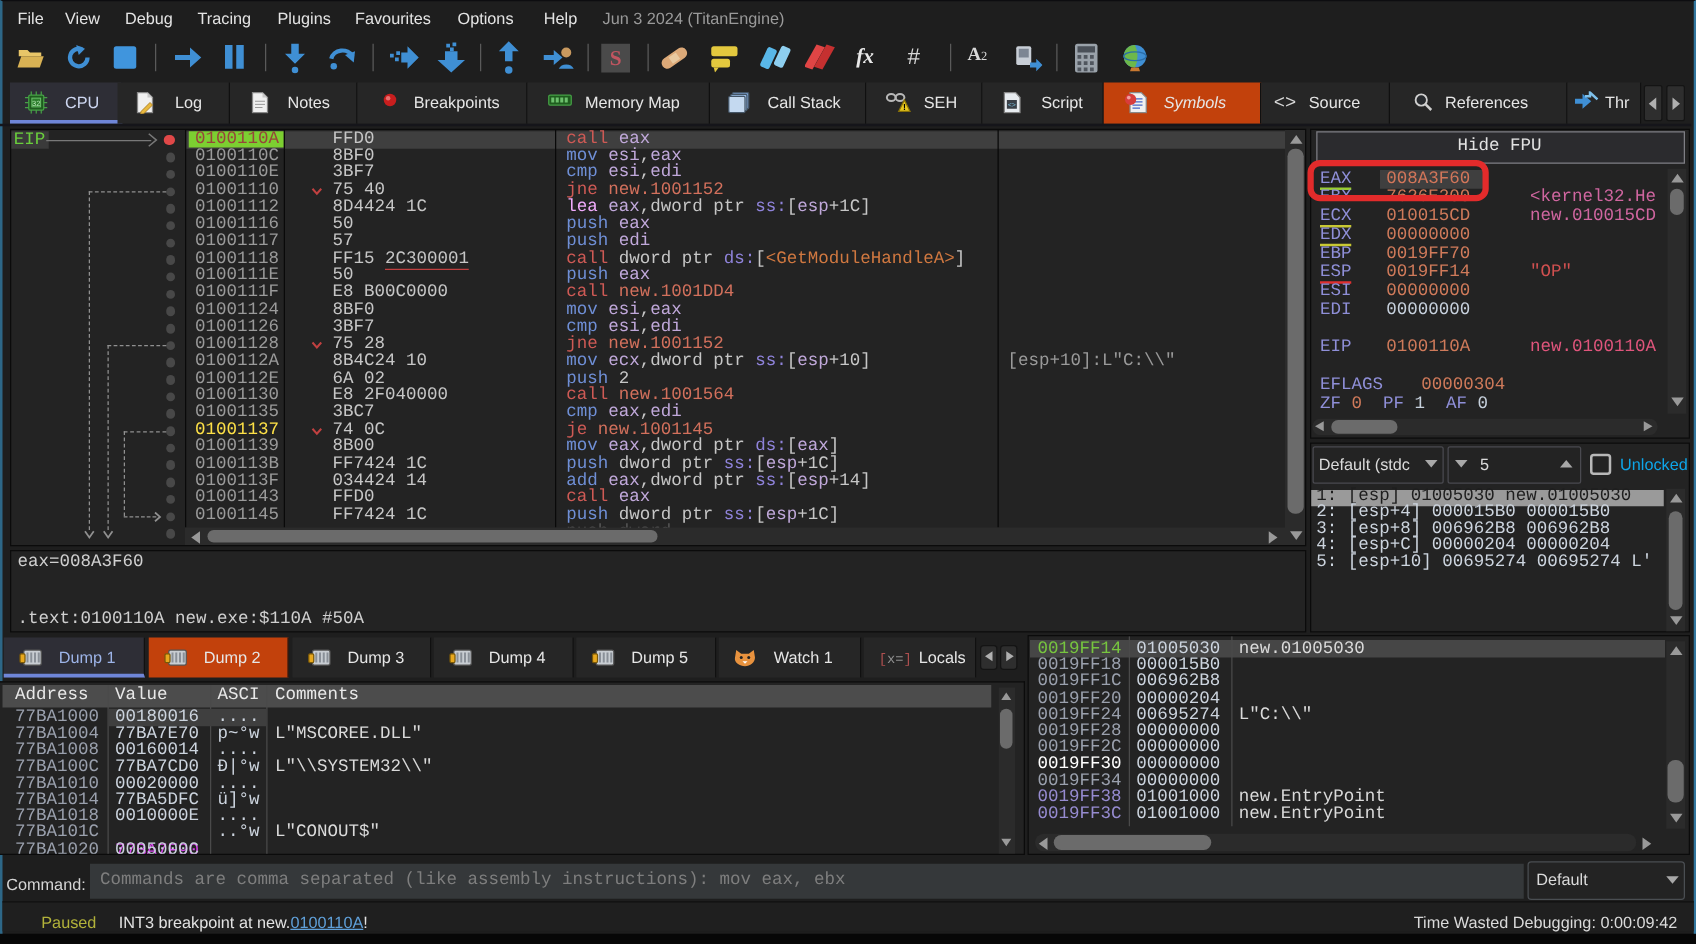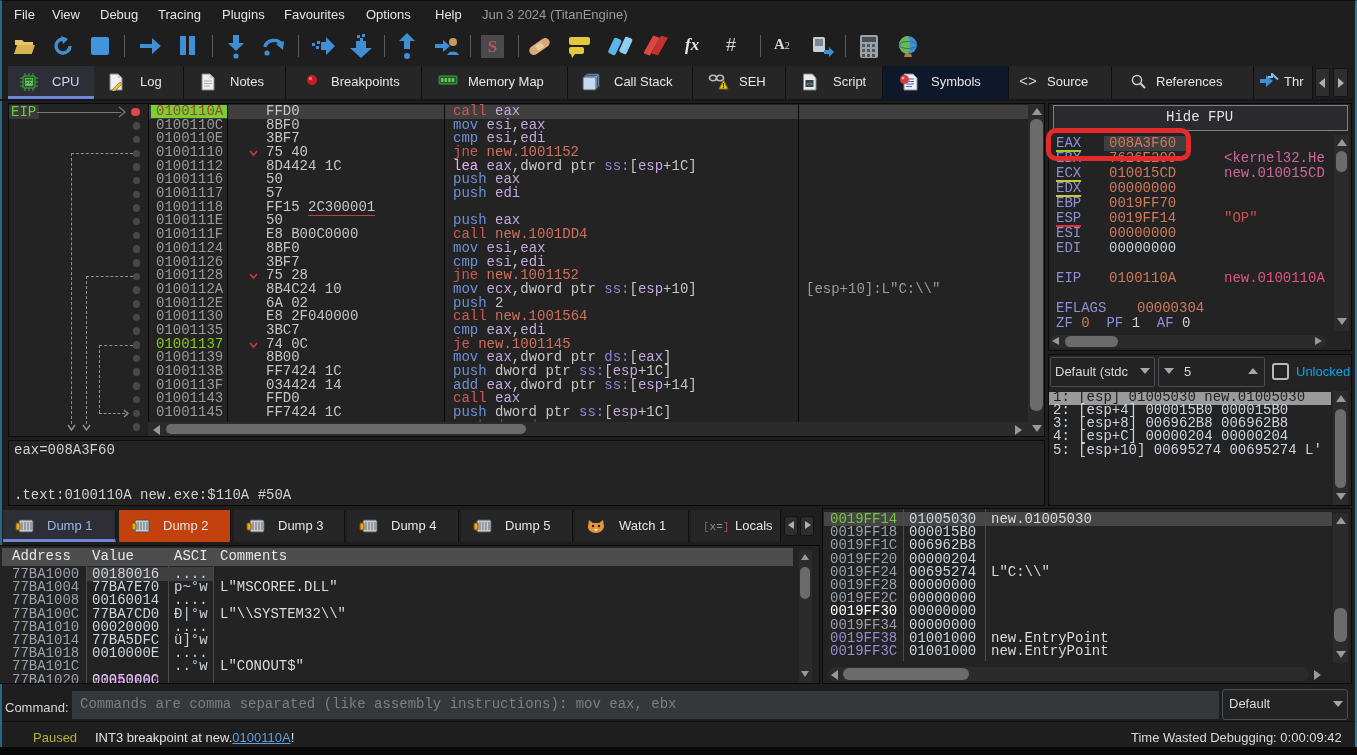--- a/index.html
+++ b/index.html
@@ -191,21 +191,21 @@
 <span class="lbl" style="left:46px;color:#e6e6e6">SEH</span>
   </div>
 <div class="tab" style="left:786px;width:97px;background:#262626;">
 <span class="abs" style="left:16px;top:7px"><svg width="15" height="18" viewBox="0 0 15 18">
         <path d="M1.5 1h9l3.5 4v12H1.5z" fill="#e8ecf0" stroke="#888"></path>
         <rect x="3.5" y="7" width="8" height="7" fill="#3a4048"></rect>
         <text x="7.5" y="12.5" font-size="5.5" fill="#7ec8e8" text-anchor="middle" font-family="Liberation Mono">&lt;&gt;</text>
       </svg></span>
 <span class="lbl" style="left:47px;color:#e6e6e6">Script</span>
   </div>
-<div class="tab" style="left:883px;width:126px;background:#0f172a;">
+<div class="tab" style="left:883px;width:126px;background:#c2410c;font-style:italic;">
 <span class="abs" style="left:16px;top:7px"><svg width="19" height="18" viewBox="0 0 19 18">
         <path d="M5 1h9l4 4v12H5z" fill="#f0f0f0" stroke="#888"></path>
         <path d="M7 6h8M7 8.5h8M7 11h8M7 13.5h6" stroke="#4466c8" stroke-width="1"></path>
         <circle cx="5.5" cy="6.5" r="4.5" fill="#d83c3c"></circle>
         <circle cx="4" cy="5" r="1.5" fill="#f0a0a0"></circle>
       </svg></span>
 <span class="lbl" style="left:48px;color:#e6e6e6">Symbols</span>
   </div>
 <div class="tab" style="left:1009px;width:103px;background:#262626;">
 <span class="abs" style="left:9px;top:7px"><svg width="20" height="16" viewBox="0 0 20 16">
@@ -255,20 +255,21 @@
 <div class="mono abs" style="left:257px;top:55.7px;color:#c6c6c6">8D4424 1C</div>
 <div class="mono abs" style="left:444px;top:55.7px"><span style="color:#f0abfc">lea </span><span style="color:#c0a8da">eax</span><span style="color:#c6c6c6">,dword ptr </span><span style="color:#8f83da">ss:</span><span style="color:#c6c6c6">[</span><span style="color:#c0a8da">esp</span><span style="color:#c6c6c6">+1C]</span></div>
 <div class="mono abs" style="left:147px;top:69.4px;color:#9a9a9a">01001116</div>
 <div class="mono abs" style="left:257px;top:69.4px;color:#c6c6c6">50</div>
 <div class="mono abs" style="left:444px;top:69.4px"><span style="color:#6f8fd6">push </span><span style="color:#c0a8da">eax</span></div>
 <div class="mono abs" style="left:147px;top:83.1px;color:#9a9a9a">01001117</div>
 <div class="mono abs" style="left:257px;top:83.1px;color:#c6c6c6">57</div>
 <div class="mono abs" style="left:444px;top:83.1px"><span style="color:#6f8fd6">push </span><span style="color:#c0a8da">edi</span></div>
 <div class="mono abs" style="left:147px;top:96.8px;color:#9a9a9a">01001118</div>
 <div class="mono abs" style="left:257px;top:96.8px;color:#c6c6c6">FF15 <u style="text-decoration:none;border-bottom:1.5px solid #c04040">2C300001</u></div>
+<div class="mono abs" style="left:444px;top:96.8px"><span style="color:#ce5a55">call </span><span style="color:#c6c6c6">dword ptr </span><span style="color:#8f83da">ds:</span><span style="color:#c6c6c6">[</span><span style="color:#d07840">&lt;GetModuleHandleA&gt;</span><span style="color:#c6c6c6">]</span></div>
 <div class="mono abs" style="left:147px;top:110.4px;color:#9a9a9a">0100111E</div>
 <div class="mono abs" style="left:257px;top:110.4px;color:#c6c6c6">50</div>
 <div class="mono abs" style="left:444px;top:110.4px"><span style="color:#6f8fd6">push </span><span style="color:#c0a8da">eax</span></div>
 <div class="mono abs" style="left:147px;top:124.1px;color:#9a9a9a">0100111F</div>
 <div class="mono abs" style="left:257px;top:124.1px;color:#c6c6c6">E8 B00C0000</div>
 <div class="mono abs" style="left:444px;top:124.1px"><span style="color:#ce5a55">call </span><span style="color:#d2705c">new.1001DD4</span></div>
 <div class="mono abs" style="left:147px;top:137.8px;color:#9a9a9a">01001124</div>
 <div class="mono abs" style="left:257px;top:137.8px;color:#c6c6c6">8BF0</div>
 <div class="mono abs" style="left:444px;top:137.8px"><span style="color:#6f8fd6">mov </span><span style="color:#c0a8da">esi</span><span style="color:#c6c6c6">,</span><span style="color:#c0a8da">eax</span></div>
 <div class="mono abs" style="left:147px;top:151.5px;color:#9a9a9a">01001126</div>
@@ -286,21 +287,21 @@
 <div class="mono abs" style="left:797px;top:178.8px;color:#9a9a9a">[esp+10]:L"C:\\"</div>
 <div class="mono abs" style="left:147px;top:192.5px;color:#9a9a9a">0100112E</div>
 <div class="mono abs" style="left:257px;top:192.5px;color:#c6c6c6">6A 02</div>
 <div class="mono abs" style="left:444px;top:192.5px"><span style="color:#6f8fd6">push </span><span style="color:#c6c6c6">2</span></div>
 <div class="mono abs" style="left:147px;top:206.2px;color:#9a9a9a">01001130</div>
 <div class="mono abs" style="left:257px;top:206.2px;color:#c6c6c6">E8 2F040000</div>
 <div class="mono abs" style="left:444px;top:206.2px"><span style="color:#ce5a55">call </span><span style="color:#d2705c">new.1001564</span></div>
 <div class="mono abs" style="left:147px;top:219.9px;color:#9a9a9a">01001135</div>
 <div class="mono abs" style="left:257px;top:219.9px;color:#c6c6c6">3BC7</div>
 <div class="mono abs" style="left:444px;top:219.9px"><span style="color:#6f8fd6">cmp </span><span style="color:#c0a8da">eax</span><span style="color:#c6c6c6">,</span><span style="color:#c0a8da">edi</span></div>
-<div class="mono abs" style="left:147px;top:233.6px;color:#84cc16">01001137</div>
+<div class="mono abs" style="left:147px;top:233.6px;color:#fde047">01001137</div>
 <svg class="abs" style="left:240px;top:237.6px" width="9" height="7" viewBox="0 0 9 7">
       <path d="M1 1l3.5 4L8 1" stroke="#c04040" stroke-width="1.6" fill="none"></path>
     </svg>
 <div class="mono abs" style="left:257px;top:233.6px;color:#c6c6c6">74 0C</div>
 <div class="mono abs" style="left:444px;top:233.6px"><span style="color:#ce5a55">je </span><span style="color:#d2705c">new.1001145</span></div>
 <div class="mono abs" style="left:147px;top:247.2px;color:#9a9a9a">01001139</div>
 <div class="mono abs" style="left:257px;top:247.2px;color:#c6c6c6">8B00</div>
 <div class="mono abs" style="left:444px;top:247.2px"><span style="color:#6f8fd6">mov </span><span style="color:#c0a8da">eax</span><span style="color:#c6c6c6">,dword ptr </span><span style="color:#8f83da">ds:</span><span style="color:#c6c6c6">[</span><span style="color:#c0a8da">eax</span><span style="color:#c6c6c6">]</span></div>
 <div class="mono abs" style="left:147px;top:260.9px;color:#9a9a9a">0100113B</div>
 <div class="mono abs" style="left:257px;top:260.9px;color:#c6c6c6">FF7424 1C</div>

